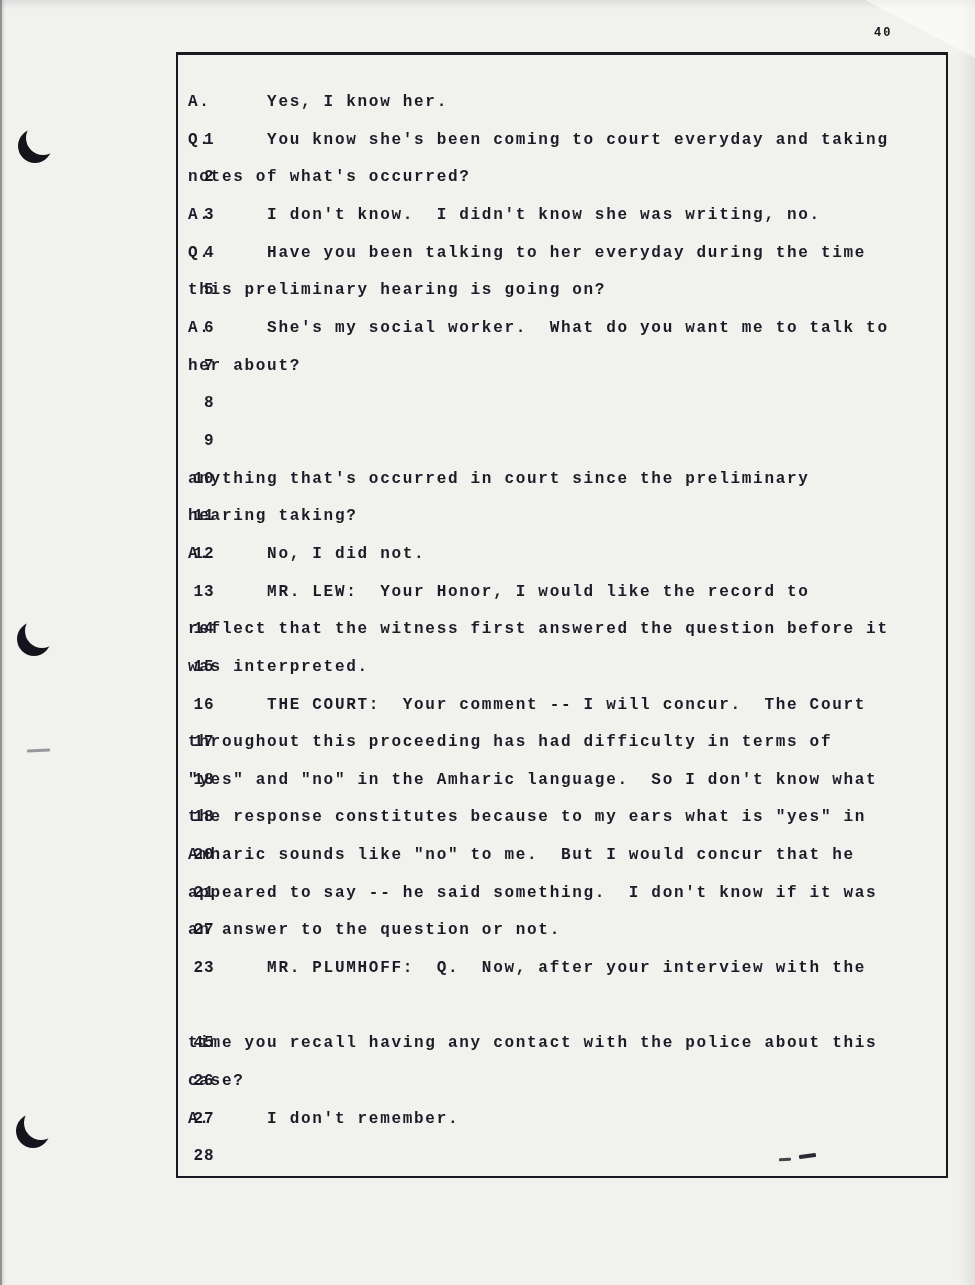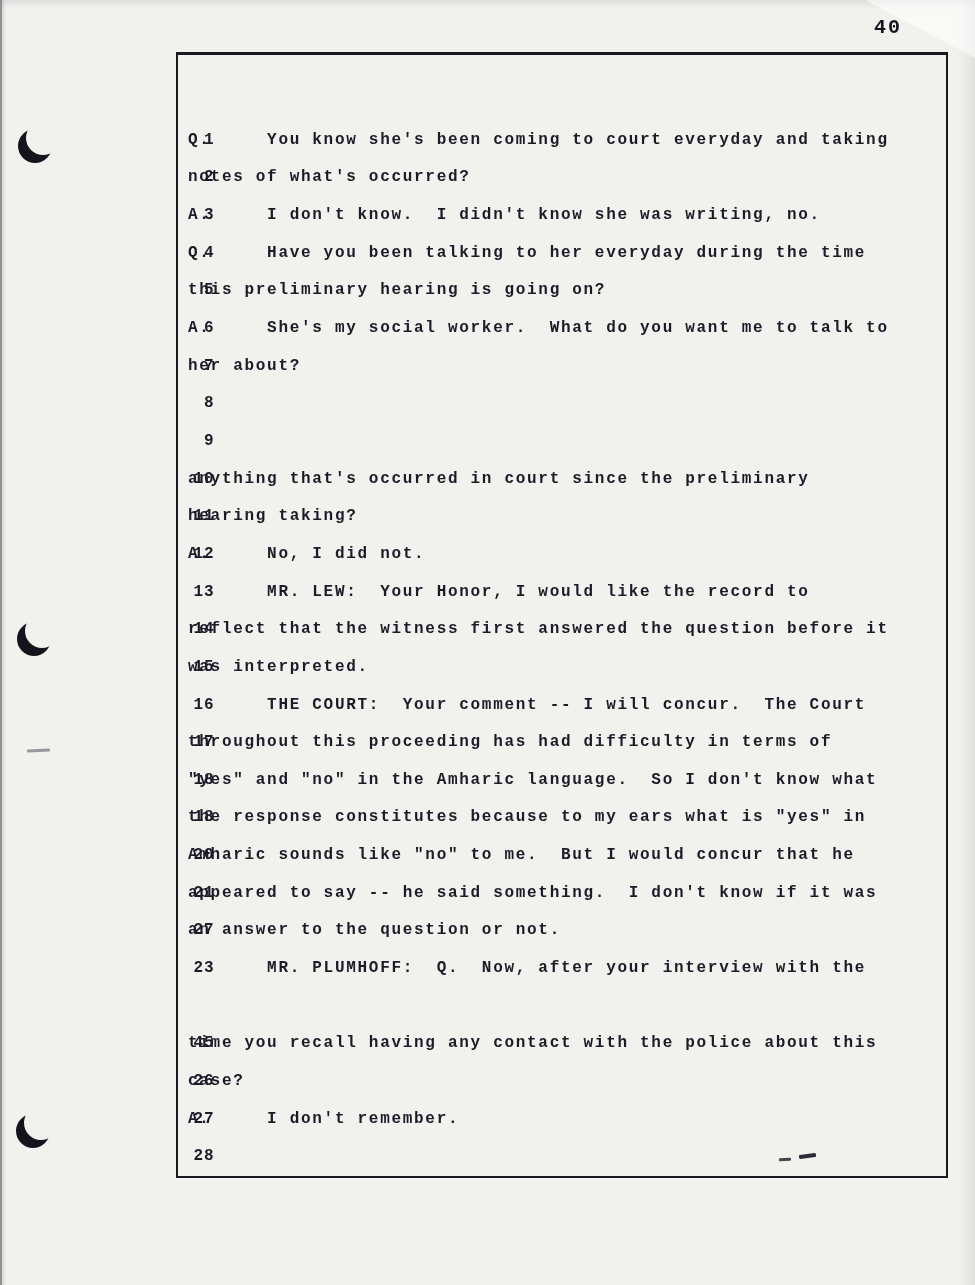--- a/index.html
+++ b/index.html
@@ -32,22 +32,22 @@
   .corner-fold {
     position: absolute;
     right: 0; top: 0;
     width: 0; height: 0;
     border-left: 110px solid transparent;
     border-top: 58px solid rgba(255,255,255,0.55);
   }
   .page-number {
     position: absolute;
     left: 874px;
-    top: 16px;
-    font-size: 20px;
+    top: 26px;
+    font-size: 12px;
     letter-spacing: 2px;
     color: #14141e;
   }
   .border-box {
     position: absolute;
     left: 176px;
     top: 52px;
     width: 768px;
     height: 1121px;
     border: 2px solid #191922;
@@ -112,20 +112,21 @@
   <div class="left-edge-line"></div>
   <div class="corner-fold"></div>
 
   <div class="page-number">40</div>
 
   <div class="border-box"></div>
 
   <div class="lines">
       <div class="row">
       <span class="num">1</span>
+      <span class="txt">A.     Yes, I know her.</span>
     </div>
       <div class="row">
       <span class="num">2</span>
       <span class="txt">Q.     You know she's been coming to court everyday and taking</span>
     </div>
       <div class="row">
       <span class="num">3</span>
       <span class="txt">notes of what's occurred?</span>
     </div>
       <div class="row">

